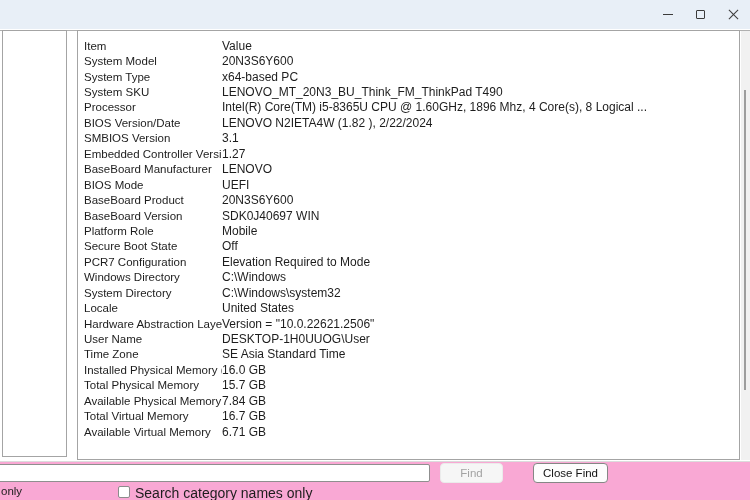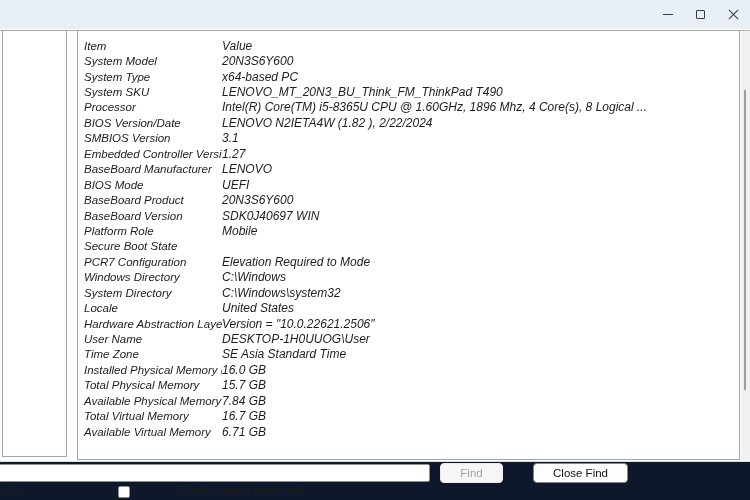--- a/index.html
+++ b/index.html
@@ -20,45 +20,45 @@
   .close-glyph::before { transform:rotate(45deg); }
   .close-glyph::after  { transform:rotate(-45deg); }
 
   
   .topline { position:absolute; left:0; top:30px; width:750px; height:1px; background:#b0b0b0; }
   .tree-panel { position:absolute; left:2px; top:30px; width:65px; height:427px;
                 background:#fff; border:1px solid #a4a4a4; }
   .list-panel { position:absolute; left:77px; top:30px; width:663px; height:430px;
                 background:#fff; border:1px solid #a4a4a4; overflow:hidden; }
   .list-inner { padding-top:7px; }
-  .lrow { display:flex; height:15.45px; align-items:center; white-space:nowrap;font-style:italic; }
+  .lrow { display:flex; height:15.45px; align-items:center; white-space:nowrap; }
   .cell-item { width:144px; padding-left:6px; overflow:hidden; font-size:11.5px; color:#1d1d1d; flex:none; }
   .cell-value { flex:1; overflow:hidden; font-size:12px; color:#1d1d1d; }
   .lrow.header .cell-item, .lrow.header .cell-value { color:#1d1d1d; }
 
   
   .vscroll { position:absolute; left:741px; top:31px; width:9px; height:429px; background:#f1f1f1; }
   .vthumb { position:absolute; left:3px; top:59px; width:2px; height:300px; background:#9d9d9d; }
 
   
   .findbar { position:absolute; left:0; top:461px; width:750px; height:39px;
-             background:#0f172a; border-top:1px solid #dcdcdc; }
+             background:#f9a8d4; border-top:1px solid #dcdcdc; }
   .find-input { position:absolute; left:-8px; top:2px; width:438px; height:18px;
                 border:1px solid #8f8f8f; border-radius:2px; background:#fff;
                 font-family:"Liberation Sans", sans-serif; font-size:11.5px; padding:0 5px; color:#1d1d1d; }
   .btn { position:absolute; top:1px; height:20px; font-family:"Liberation Sans", sans-serif;
          font-size:11.5px; border-radius:4px; display:flex; align-items:center; justify-content:center; }
   .btn-find { left:440px; width:63px; background:#f6f6f6; border:1px solid #ebebeb; color:#a3a3a3; }
-  .btn-close-find { left:533px; width:95px; background:#fdfdfd; border:1px solid #868686; color:#121212; }
+  .btn-close-find { left:533px; width:75px; background:#fdfdfd; border:1px solid #868686; color:#121212; }
 
   .opt-row { position:absolute; left:0; top:485px; width:750px; height:14px; }
   .partial-label { position:absolute; left:1px; top:0; font-size:11.5px; color:#1d1d1d; }
   .cat-check { position:absolute; left:118px; top:1px; width:12px; height:12px;
                border:1px solid #8c8c8c; border-radius:2px; background:#fff; }
-  .cat-label { position:absolute; left:135px; top:0; font-size:10px; color:#1d1d1d; white-space:nowrap;margin-left:44px; }
+  .cat-label { position:absolute; left:135px; top:0; font-size:14px; color:#1d1d1d; white-space:nowrap; }
 </style>
 </head>
 <body>
 
 <div class="window">
 
   <div class="titlebar">
     <div class="caption-btns">
       <button class="cap-btn">
         <span class="min-glyph"></span>
@@ -138,20 +138,21 @@
     <div class="cell-value">SDK0J40697 WIN</div>
   </div>
 
   <div class="lrow">
     <div class="cell-item">Platform Role</div>
     <div class="cell-value">Mobile</div>
   </div>
 
   <div class="lrow">
     <div class="cell-item">Secure Boot State</div>
+    <div class="cell-value">Off</div>
   </div>
 
   <div class="lrow">
     <div class="cell-item">PCR7 Configuration</div>
     <div class="cell-value">Elevation Required to Mode</div>
   </div>
 
   <div class="lrow">
     <div class="cell-item">Windows Directory</div>
     <div class="cell-value">C:\Windows</div>

